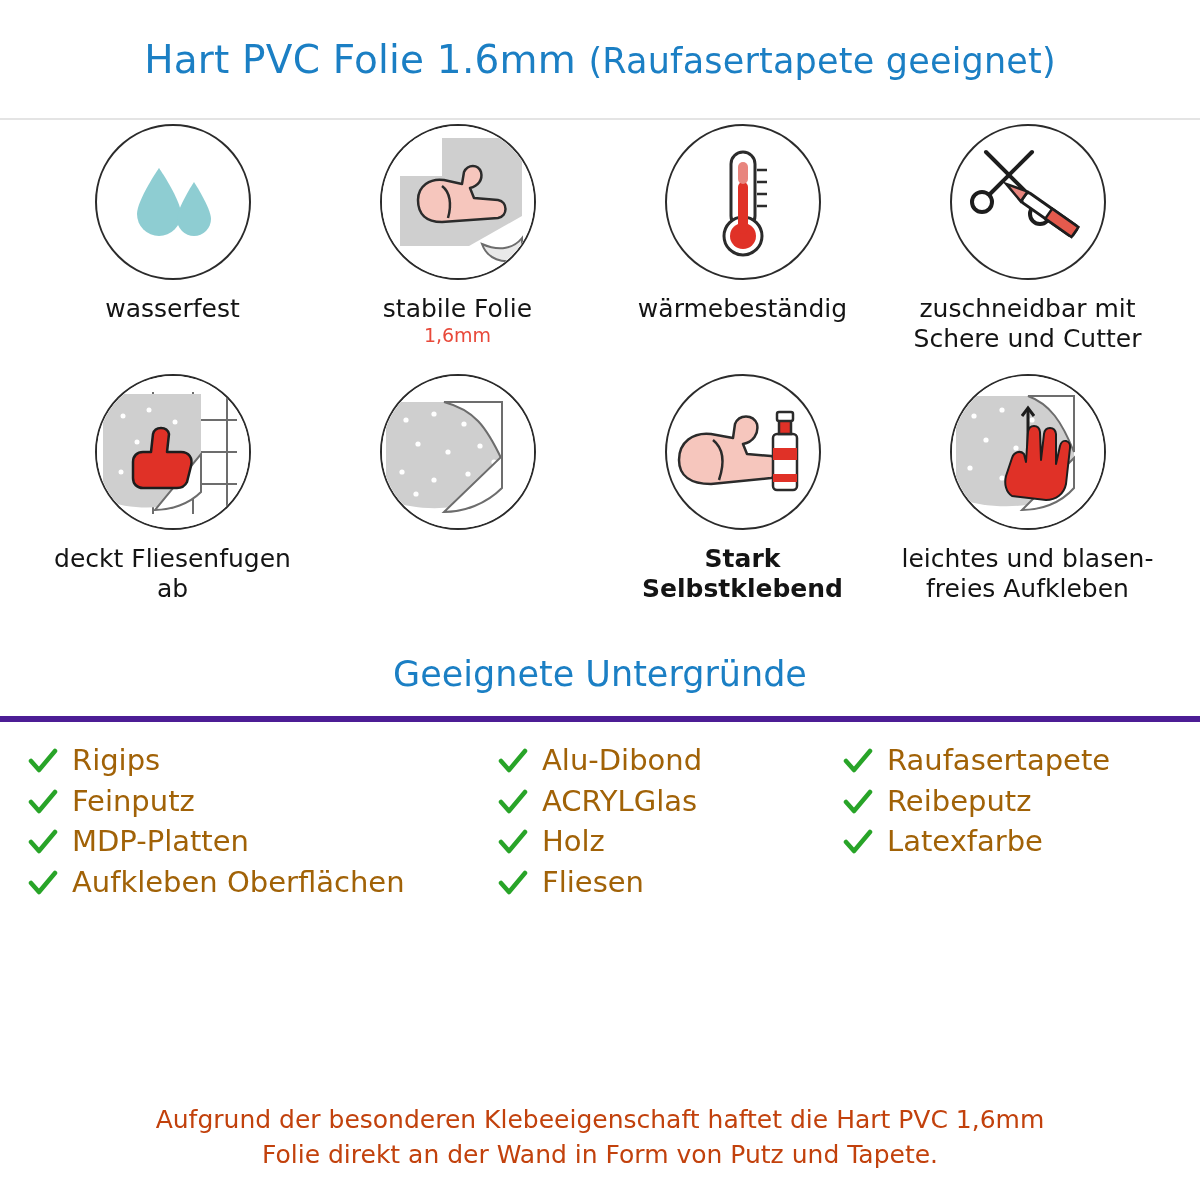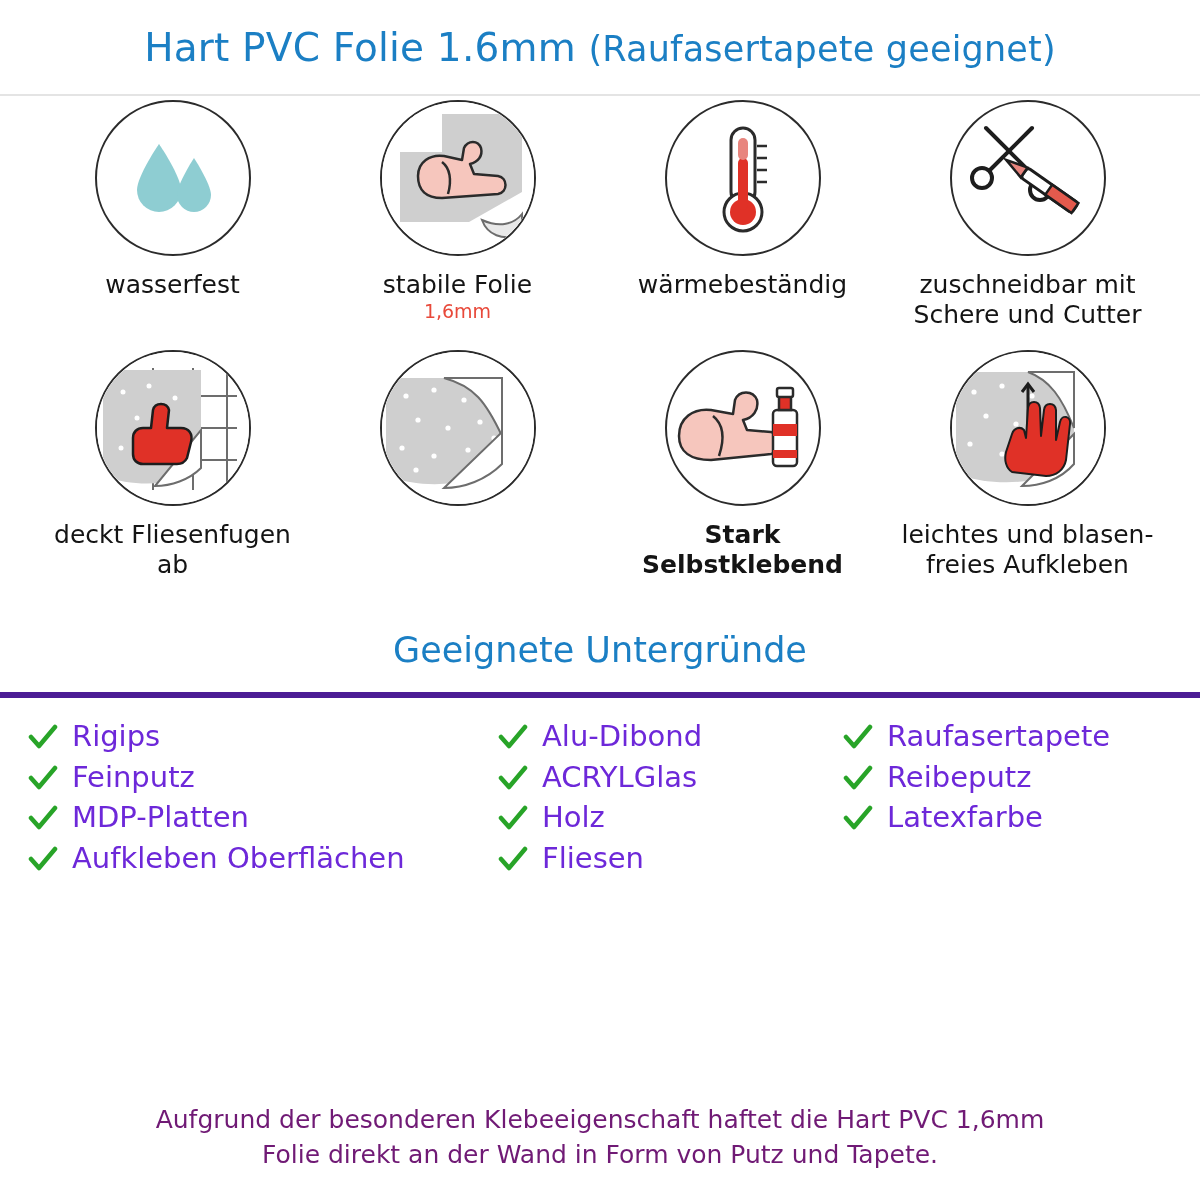--- a/index.html
+++ b/index.html
@@ -17,21 +17,21 @@
 
   .page {
     position: relative;
     width: 1200px;
     height: 1200px;
     box-sizing: border-box;
   }
 
   
   .header {
-    height: 96px;
+    height: 120px;
     display: flex;
     align-items: center;
     justify-content: center;
     border-bottom: 2px solid #e4e4e4;
     box-sizing: border-box;
   }
   .header-title {
     font-size: 39px;
     color: #1b7fc4;
     white-space: nowrap;
@@ -103,39 +103,39 @@
   .check-col {
     display: flex;
     flex-direction: column;
     gap: 3px;
   }
   .check-item {
     display: flex;
     align-items: center;
     gap: 14px;
     font-size: 29px;
-    color: #6d28d9;
+    color: #a16207;
     line-height: 1.3;
   }
   .check-mark {
     flex: none;
     width: 30px;
     height: 30px;
     position: relative;
   }
   .check-mark svg { display: block; }
 
   
   .footer-note {
     position: absolute;
     left: 0;
     right: 0;
     bottom: 28px;
     text-align: center;
-    color: #701a75;
+    color: #c2410c;
     font-size: 25px;
     line-height: 1.38;
     padding: 0 34px;
     box-sizing: border-box;
   }
 
   
   .ic { position: absolute; inset: 0; }
 </style>
 </head>

